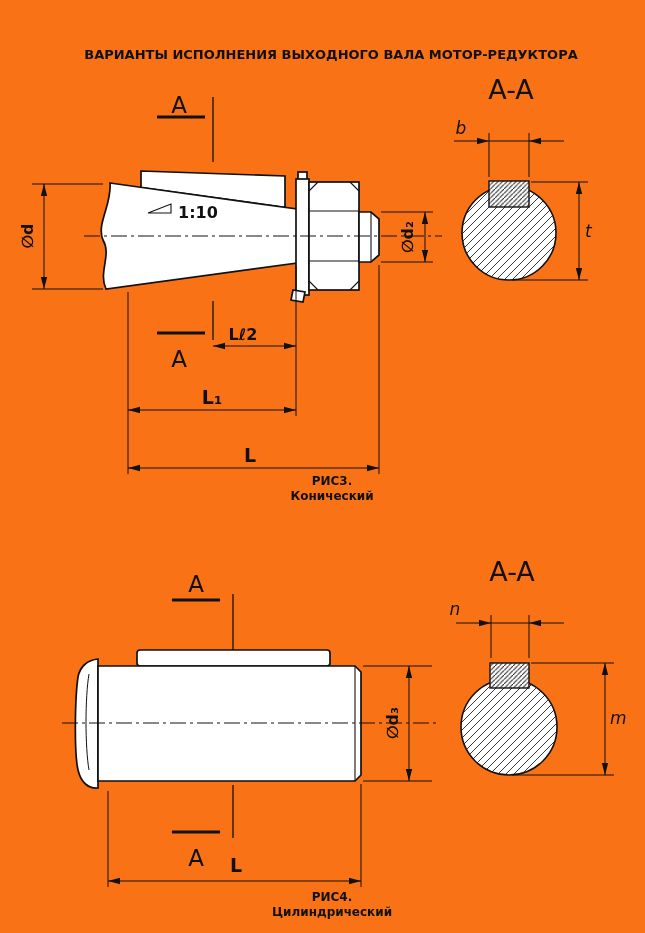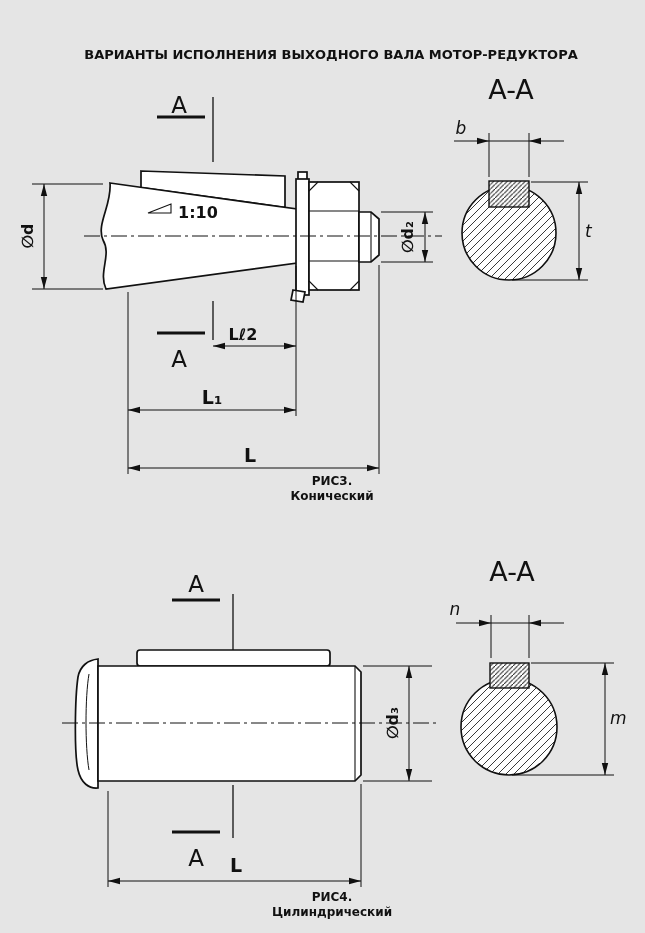--- a/index.html
+++ b/index.html
@@ -1,16 +1,16 @@
 <!DOCTYPE html>
 <html><head>
 <meta charset="utf-8">
 <style>
   html,body{margin:0;padding:0;background:#ffffff;}
-  .page{position:relative;width:645px;height:933px;background:#e5e5e5;overflow:hidden;
+  .page{position:relative;width:645px;height:933px;background:#f97316;overflow:hidden;
         font-family:"DejaVu Sans", sans-serif;}
   svg{position:absolute;left:0;top:0;}
   text{fill:#111;font-family:"DejaVu Sans", sans-serif;}
   .ttl{font-size:13px;font-weight:bold;}
   .lblA{font-size:23px;}
   .lblAA{font-size:27px;}
   .dimlbl{font-size:17px;font-style:italic;}
   .dlab{font-size:16px;font-weight:bold;}
   .midlbl{font-size:16px;font-weight:bold;}
   .biglbl{font-size:19px;font-weight:bold;}

